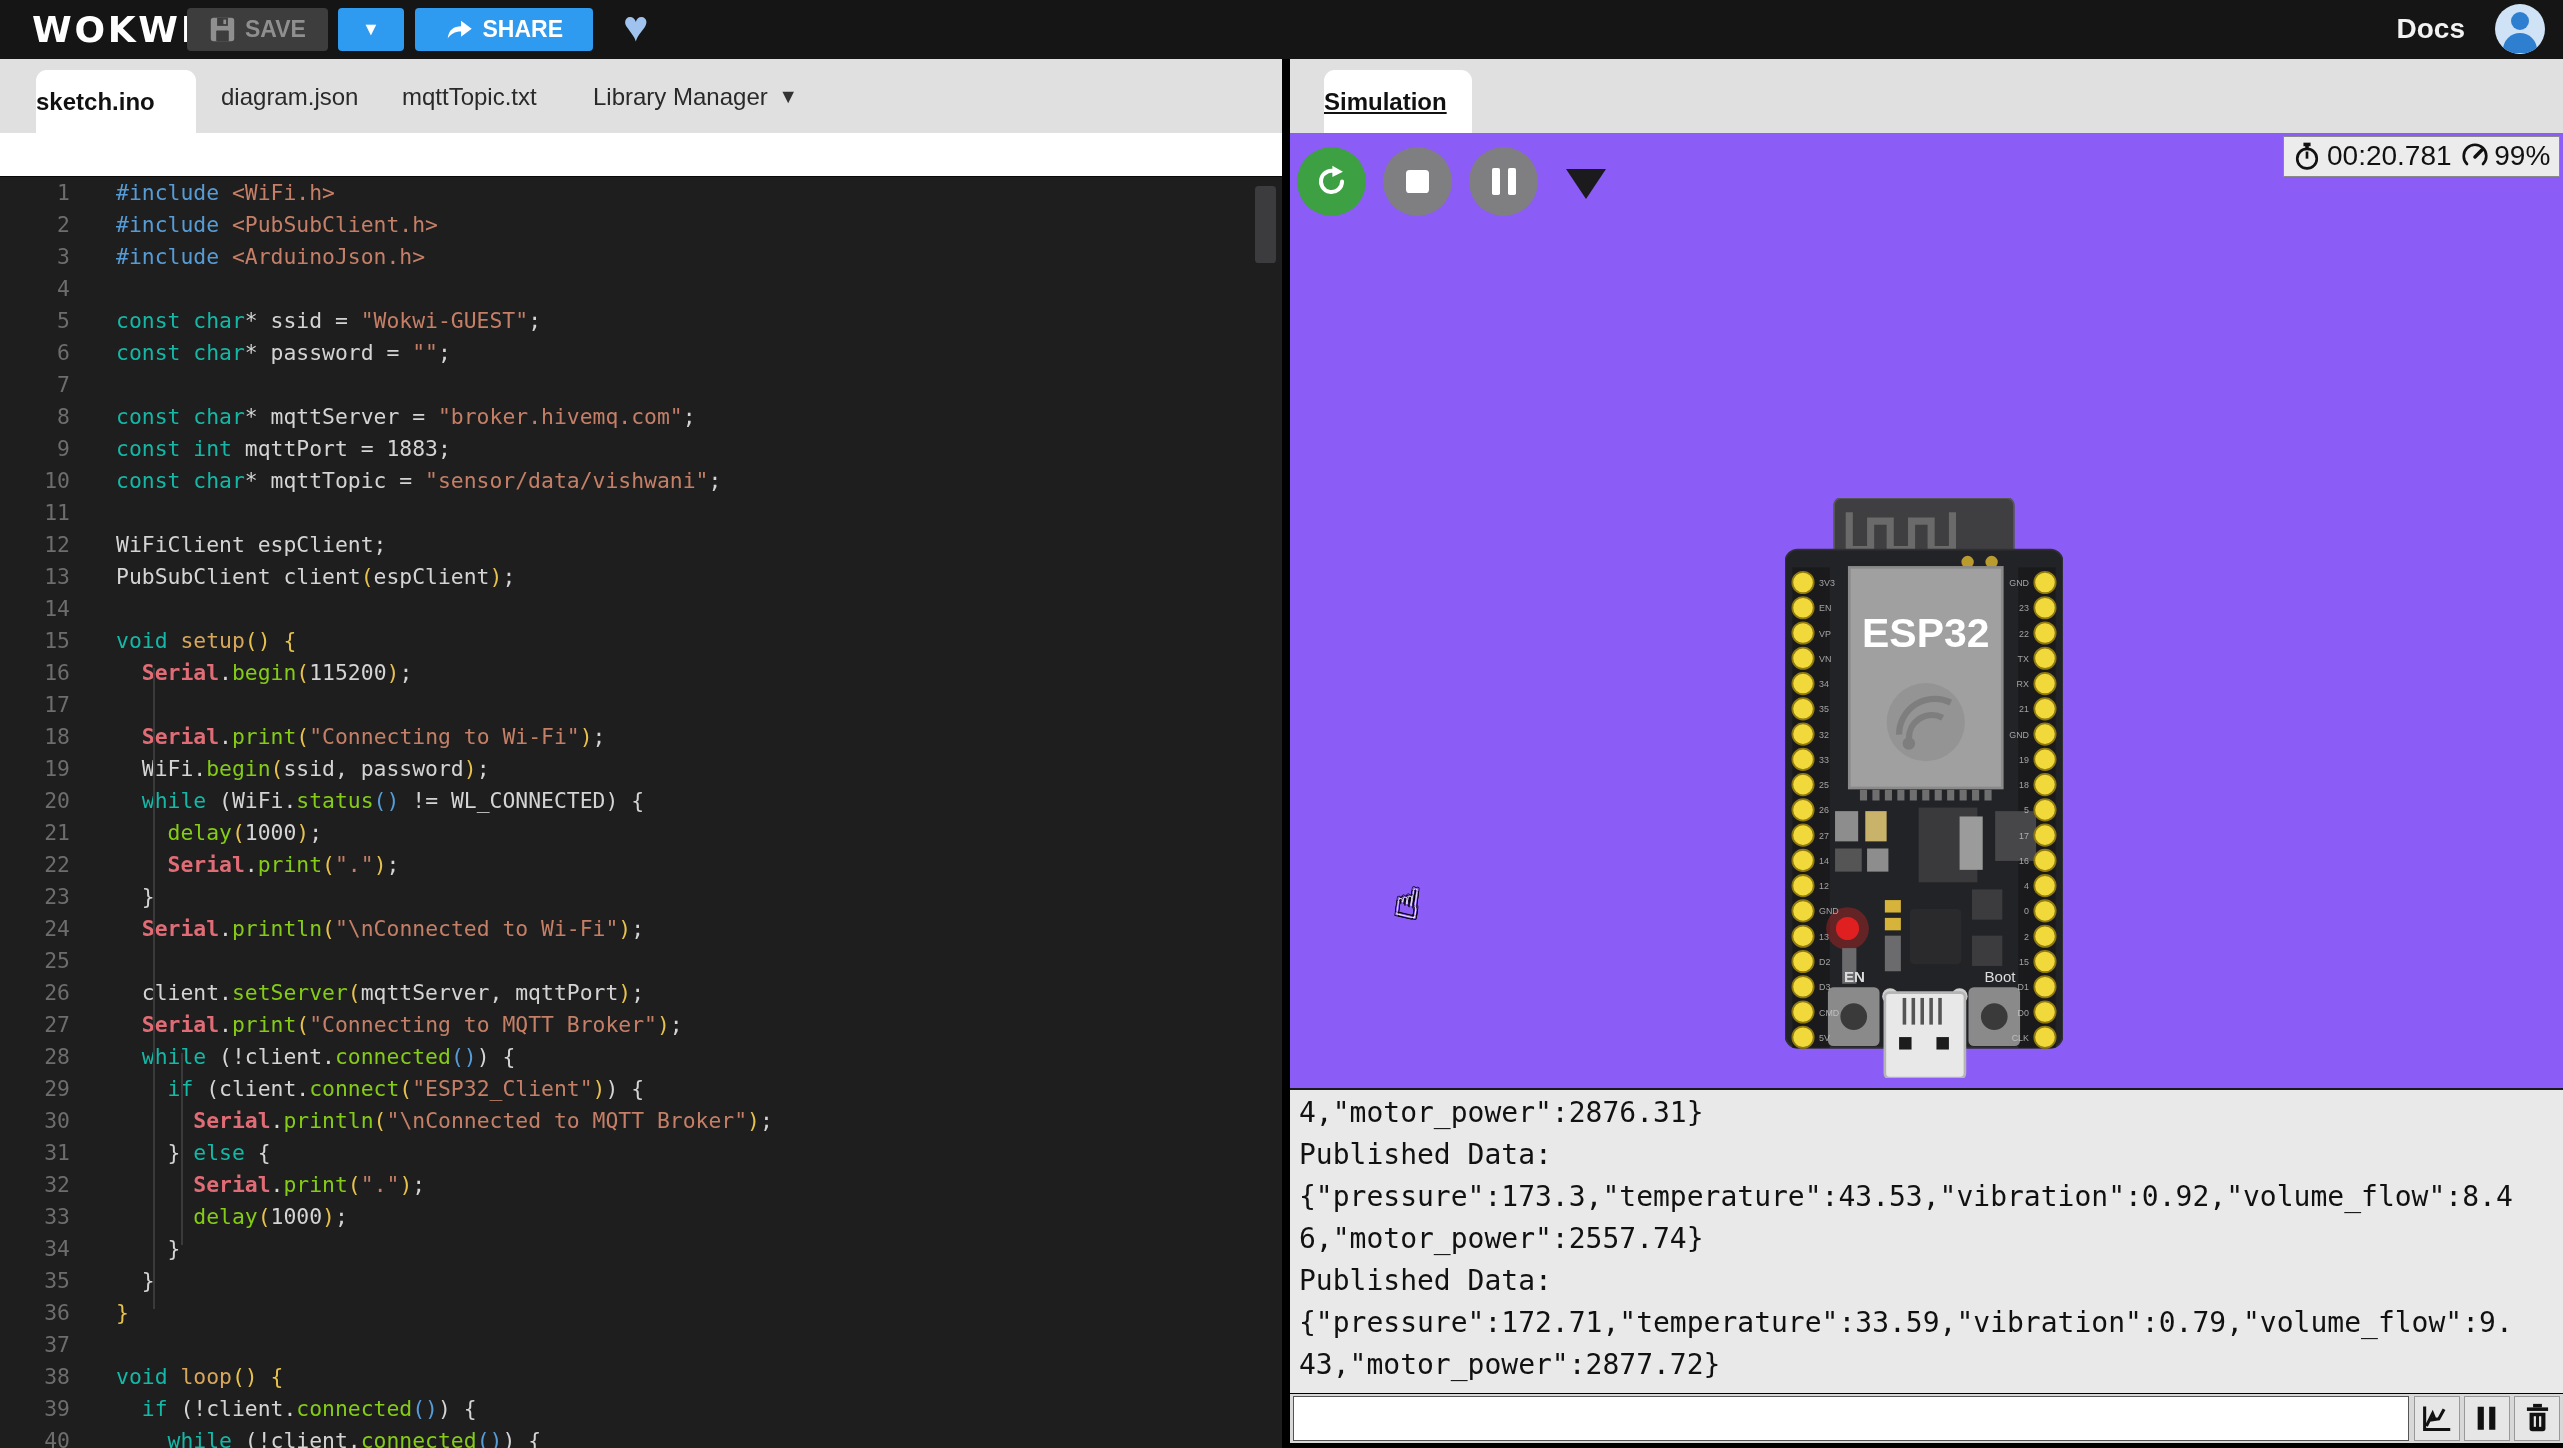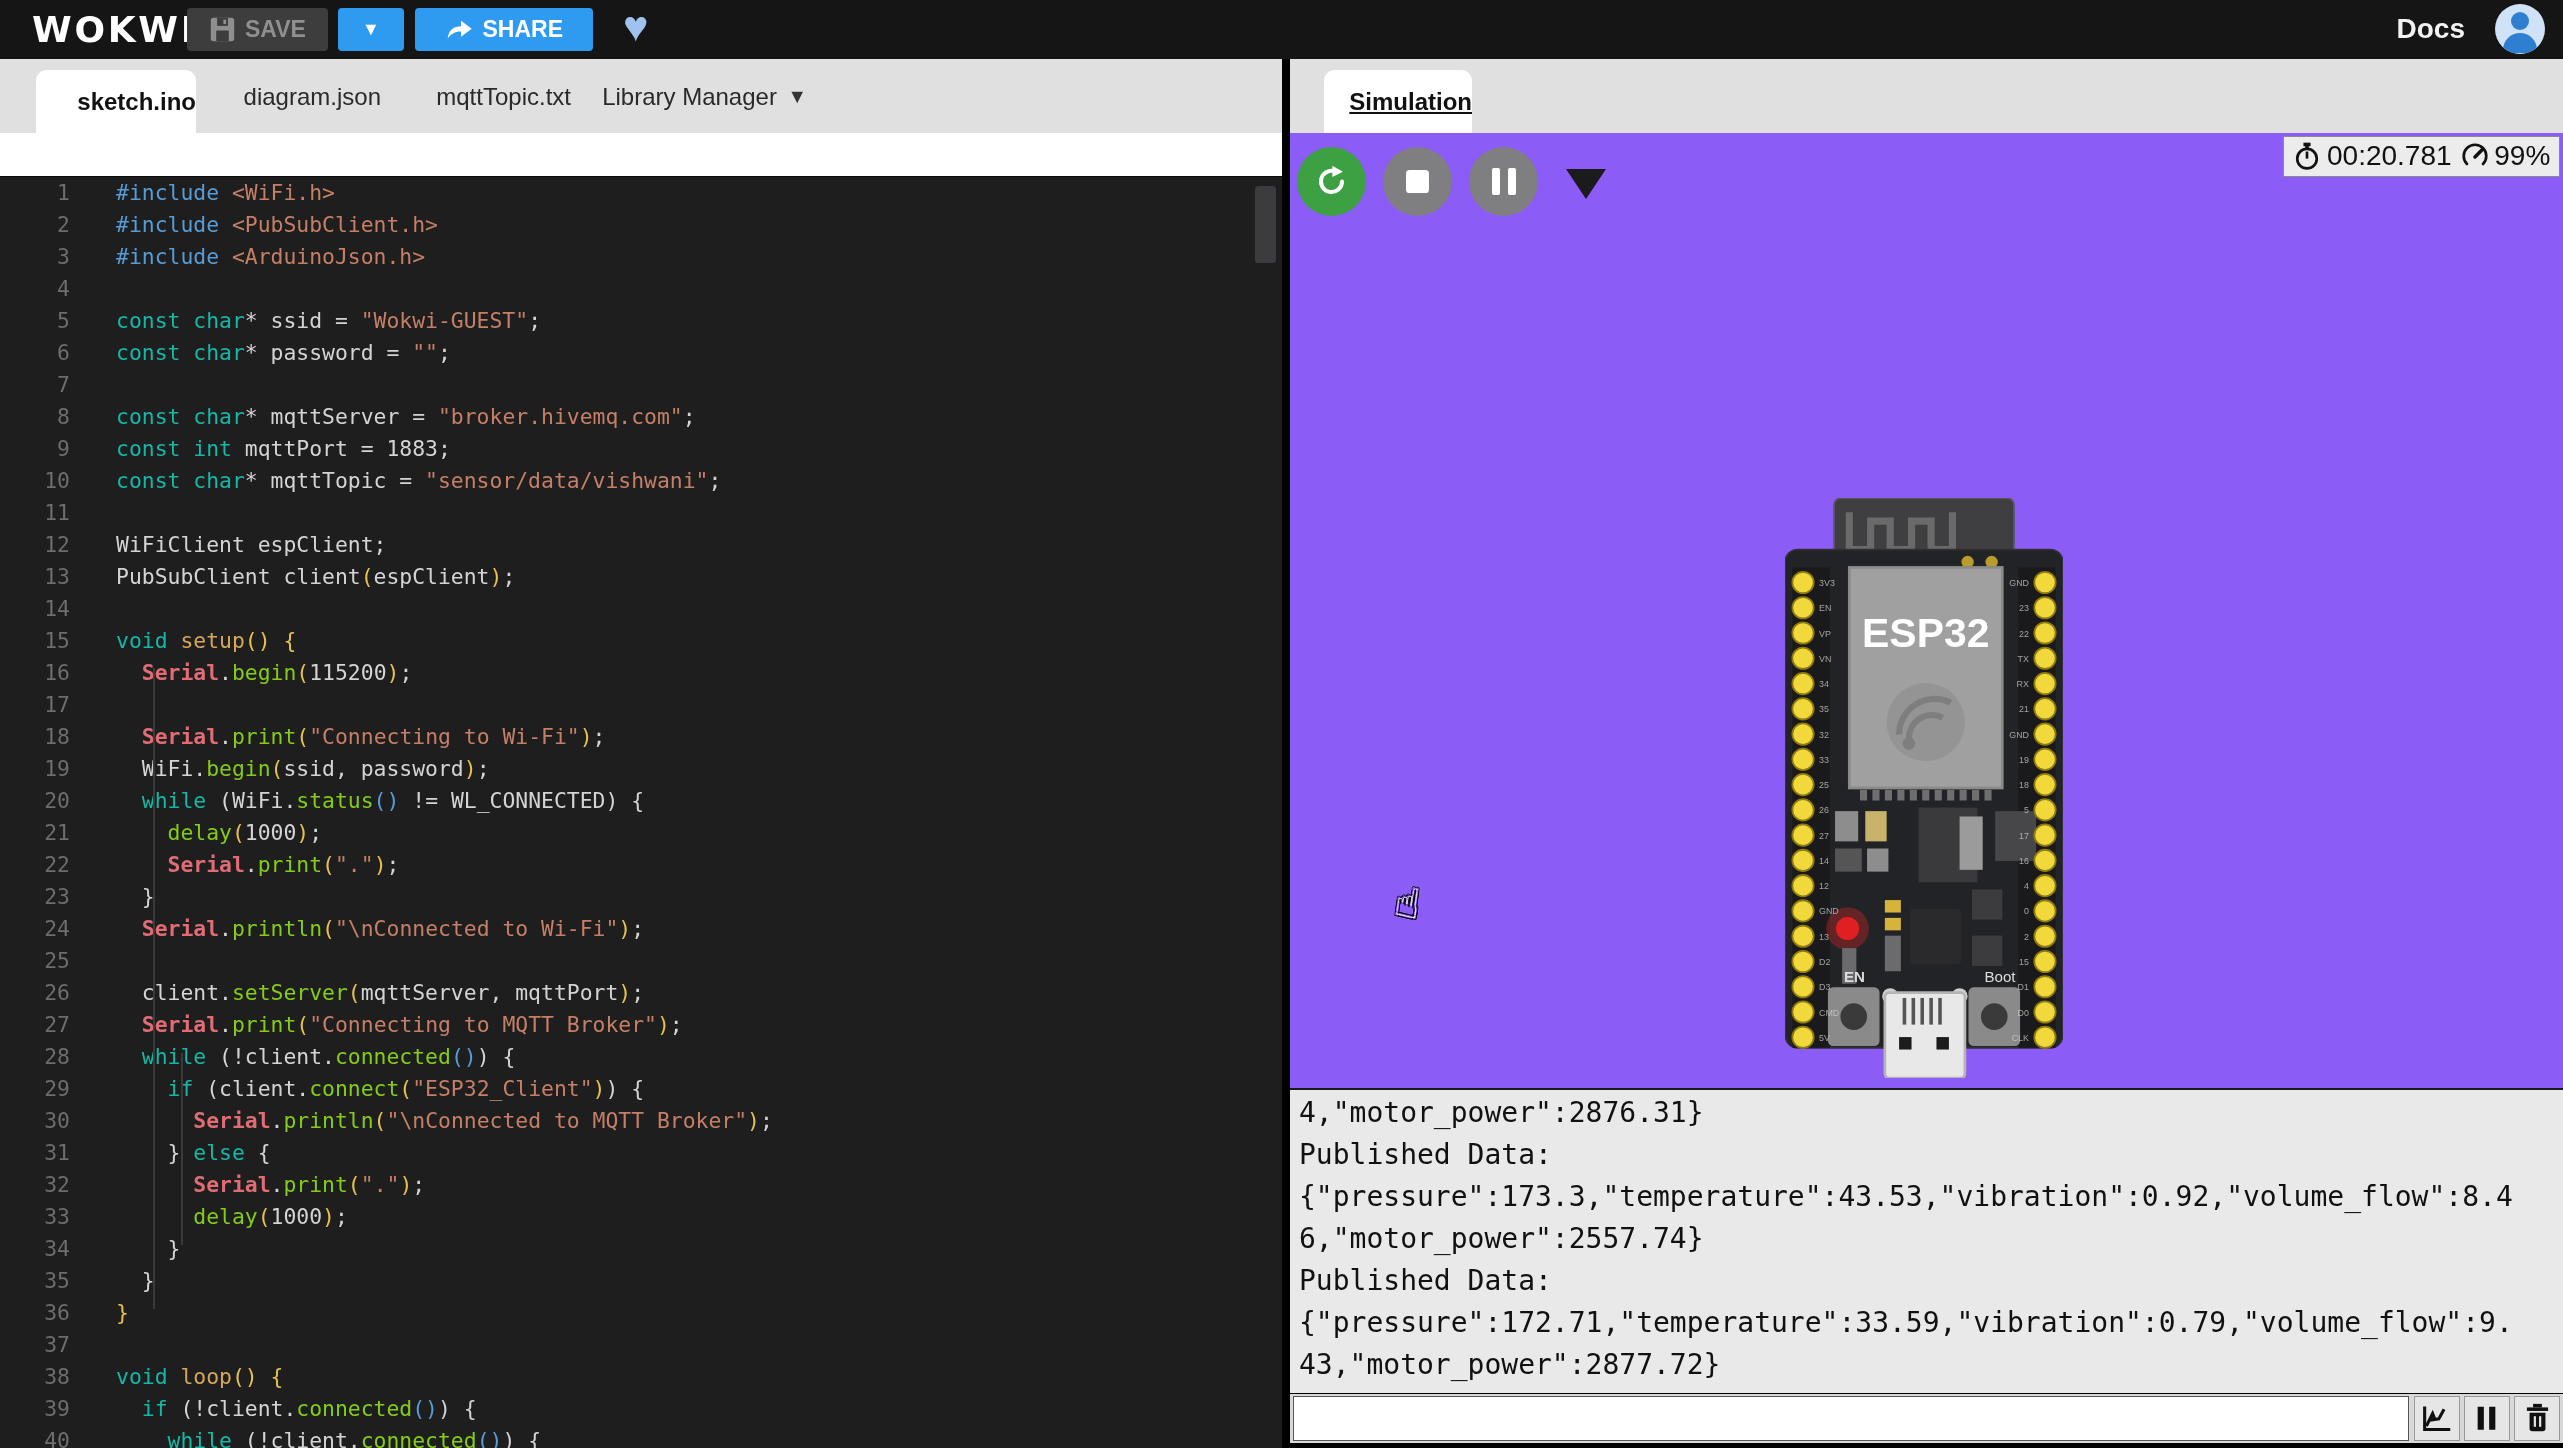--- a/index.html
+++ b/index.html
@@ -19,21 +19,21 @@
   .btn-share { left:415px; width:178px; background:#2e9af0; color:#fff; font-size:23px; font-weight:bold; }
   .heart { position:absolute; left:623px; top:1.8px; font-size:43px; color:#9fc3ee; cursor:pointer; }
   .docs { position:absolute; right:98px; top:12.5px; color:#f2f2f2; font-size:28px; font-weight:bold; cursor:pointer; }
   .avatar { position:absolute; right:18px; top:4.4px; width:50px; height:50px; border-radius:50%;
     background:#cfe2f6; overflow:hidden; cursor:pointer; }
   .av-head { position:absolute; left:16px; top:8px; width:18px; height:18px; border-radius:50%; background:#2f7fd1; }
   .av-body { position:absolute; left:8px; top:29px; width:34px; height:19.6px; border-radius:17px 17px 0 0; background:#2f7fd1; }
 
   
   .ltabbar { position:absolute; left:0; top:59px; width:1282px; height:75px; background:#e0e0e0; }
-  .tab { position:absolute; top:0; height:75px; display:flex; align-items:center; justify-content:flex-end;
+  .tab { position:absolute; top:0; height:75px; display:flex; align-items:center; justify-content:flex-start;
     font-size:24px; color:#2a2a2a; cursor:pointer; gap:10.7px; }
   .tab.active { background:#fff; border-radius:10.7px 10.7px 0 0; top:10.7px; height:64px; font-weight:bold; color:#111; }
   .t-sketch { left:36px; width:160px; }
   .t-diagram { left:221px; width:160px; }
   .t-libraries { left:402px; width:169px; }
   .t-libmgr { left:593px; width:214px; }
   .tab .caret { font-size:19.6px; color:#333; }
   .whitestrip { position:absolute; left:0; top:133px; width:1282px; height:43px; background:#fff; }
 
   .editor { position:absolute; left:0; top:176px; width:1282px; height:1273px; background:#1e1e1f;

